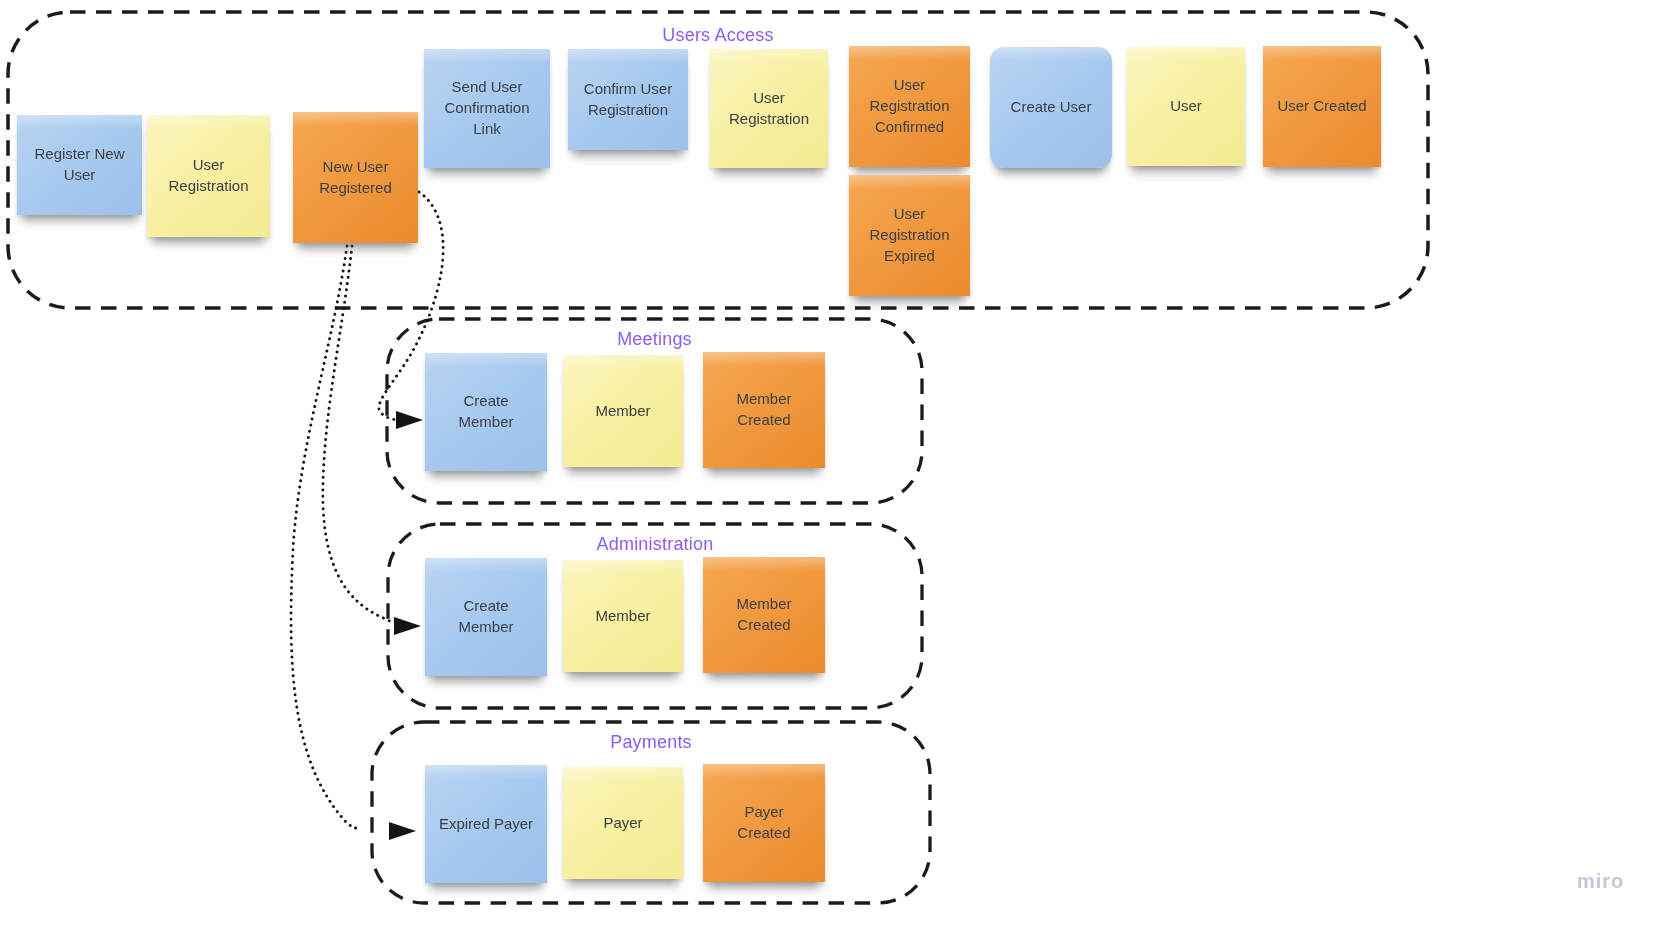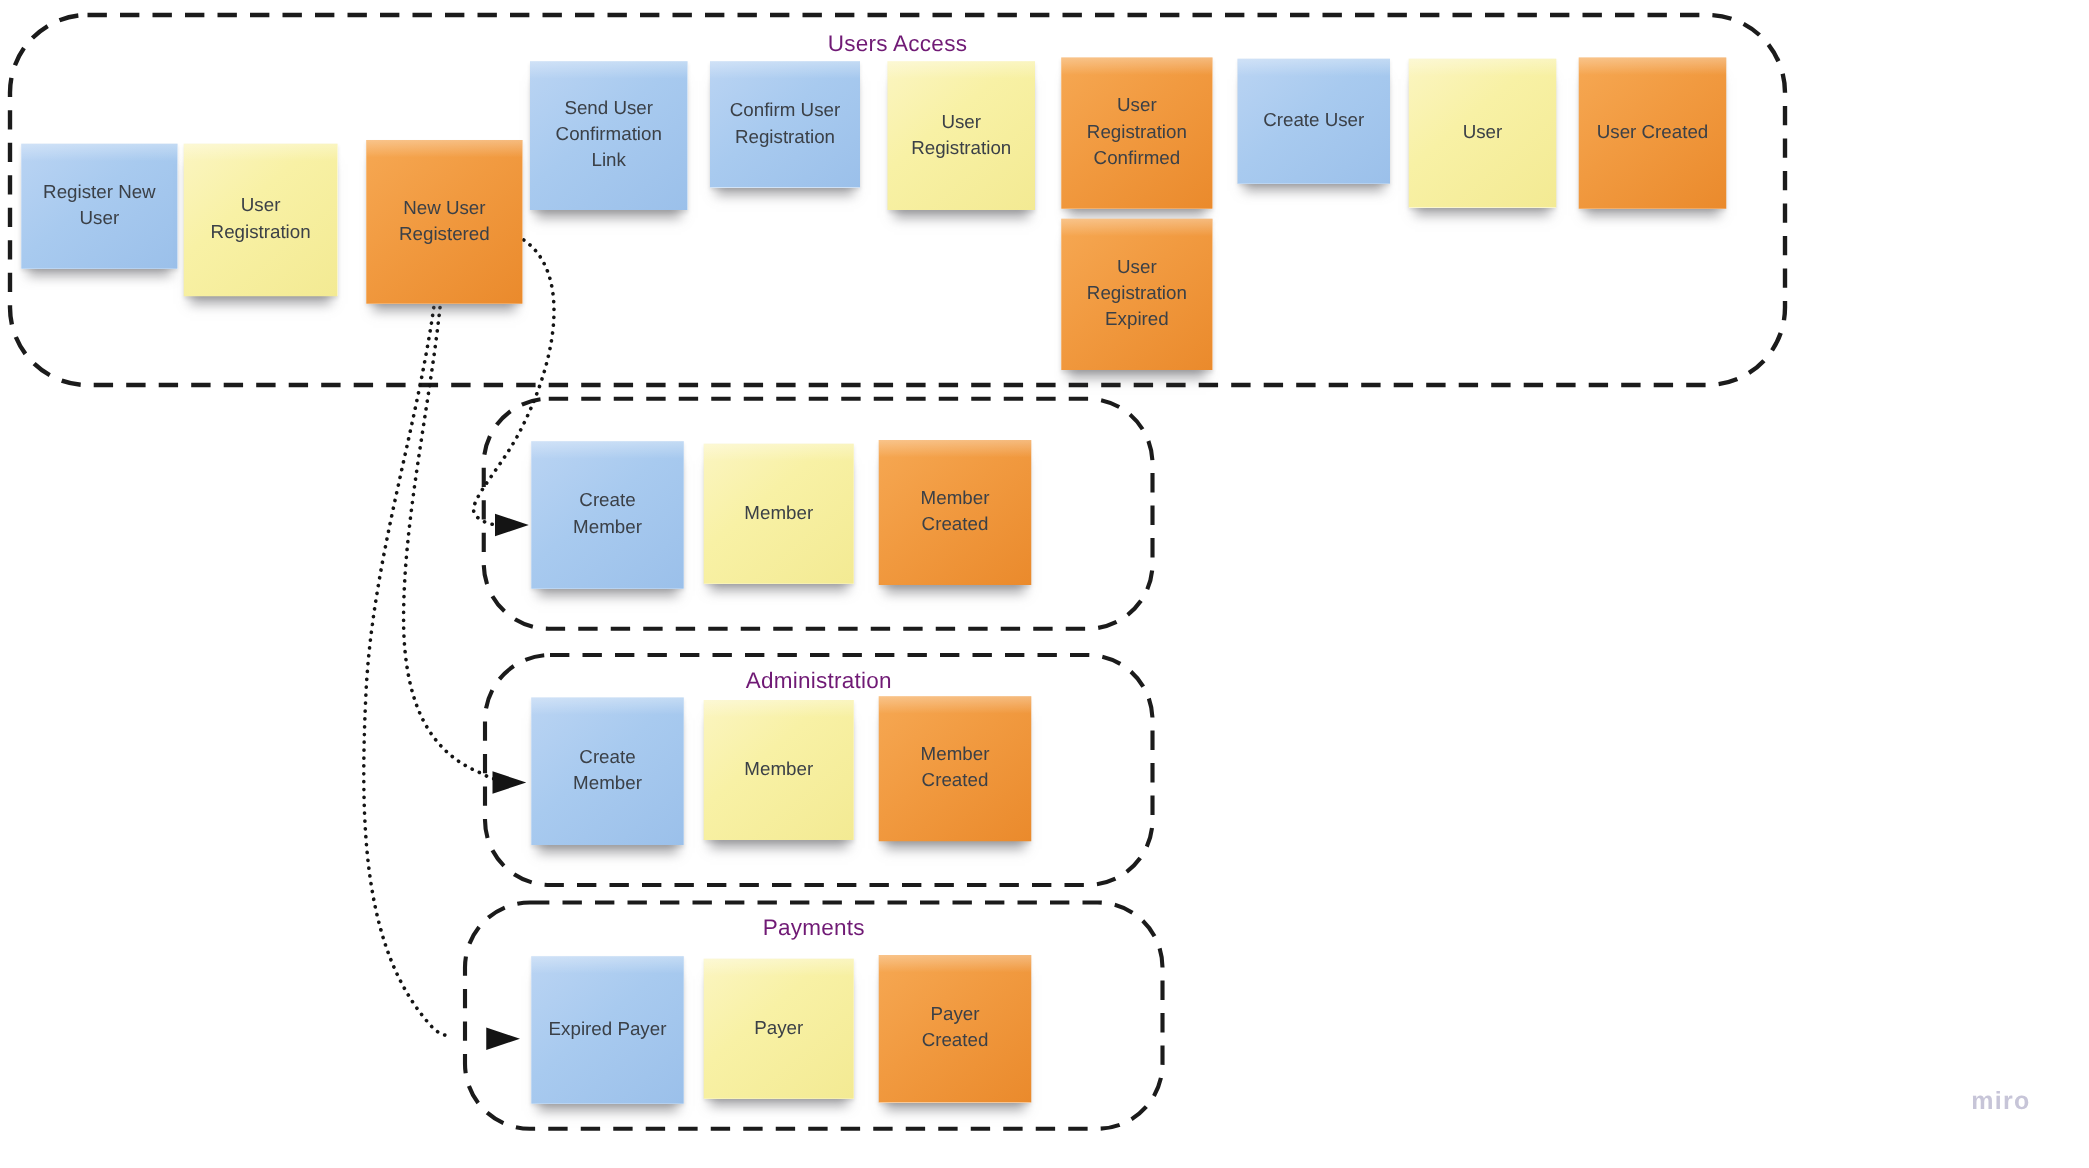--- a/index.html
+++ b/index.html
@@ -9,21 +9,21 @@
     background:#ffffff;
     overflow:hidden;
     font-family:"Liberation Sans","DejaVu Sans",sans-serif;
   }
   #outline-svg{position:absolute;left:0;top:0;z-index:1;}
   .group-title{
     position:absolute;
     z-index:3;
     text-align:center;
     font-size:18px;
-    color:#701a75;
+    color:#8b5cf6;
     letter-spacing:.2px;
   }
   #notes-layer{position:absolute;left:0;top:0;width:100%;height:100%;z-index:2;}
   .sticky{
     position:absolute;
     display:flex;align-items:center;justify-content:center;
     box-sizing:border-box;
     padding:6px 10px;
     text-align:center;
     white-space:pre-line;
@@ -60,41 +60,42 @@
     <path d="M 419 192 C 454 216 449 280 417 343 C 402 373 377 398 379 409 C 381 416 390 419 397 420" fill="none" stroke="#141414" stroke-width="2.9" stroke-dasharray="0.1 6.2" stroke-linecap="round"></path>
     <path d="M 352 246 C 343 330 321 424 323 505 C 325 558 340 601 386 619 C 389 621 392 622 395 623" fill="none" stroke="#141414" stroke-width="2.9" stroke-dasharray="0.1 6.2" stroke-linecap="round"></path>
     <path d="M 347 246 C 333 345 299 445 293 550 C 287 668 292 763 346 822 C 350 826 354 828 360 829" fill="none" stroke="#141414" stroke-width="2.9" stroke-dasharray="0.1 6.2" stroke-linecap="round"></path>
 
     <polygon points="423,420 396,411 396,429" fill="#141414"></polygon>
     <polygon points="421,626 394,617 394,635" fill="#141414"></polygon>
     <polygon points="416,831 389,822 389,840" fill="#141414"></polygon>
   </svg>
 
   <div class="group-title" style="left:8px;top:25px;width:1420px;">Users Access</div>
+  <div class="group-title" style="left:387px;top:329px;width:535px;">Meetings</div>
   <div class="group-title" style="left:388px;top:534px;width:534px;">Administration</div>
   <div class="group-title" style="left:372px;top:732px;width:558px;">Payments</div>
 
   <div id="notes-layer">
       <div class="sticky blue" style="left: 17px; top: 115px; width: 125px; height: 100px;">Register New
 User</div>
       <div class="sticky yellow" style="left: 147px; top: 115px; width: 123px; height: 122px;">User
 Registration</div>
       <div class="sticky blue" style="left: 424px; top: 49px; width: 126px; height: 119px;">Send User
 Confirmation
 Link</div>
       <div class="sticky orange" style="left: 293px; top: 112px; width: 125px; height: 131px;">New User
 Registered</div>
       <div class="sticky blue" style="left: 568px; top: 49px; width: 120px; height: 101px;">Confirm User
 Registration</div>
       <div class="sticky yellow" style="left: 710px; top: 49px; width: 118px; height: 119px;">User
 Registration</div>
       <div class="sticky orange" style="left: 849px; top: 46px; width: 121px; height: 121px;">User
 Registration
 Confirmed</div>
-      <div class="sticky blue" style="left: 990px; top: 47px; width: 122px; height: 100px;">Create User</div>
+      <div class="sticky blue" style="left: 990px; top: 47px; width: 122px; height: 121px; border-radius: 14px;">Create User</div>
       <div class="sticky yellow" style="left: 1127px; top: 47px; width: 118px; height: 119px;">User</div>
       <div class="sticky orange" style="left: 1263px; top: 46px; width: 118px; height: 121px;">User Created</div>
       <div class="sticky orange" style="left: 849px; top: 175px; width: 121px; height: 121px;">User
 Registration
 Expired</div>
       <div class="sticky blue" style="left: 425px; top: 353px; width: 122px; height: 118px;">Create
 Member</div>
       <div class="sticky yellow" style="left: 563px; top: 355px; width: 120px; height: 112px;">Member</div>
       <div class="sticky orange" style="left: 703px; top: 352px; width: 122px; height: 116px;">Member
 Created</div>

